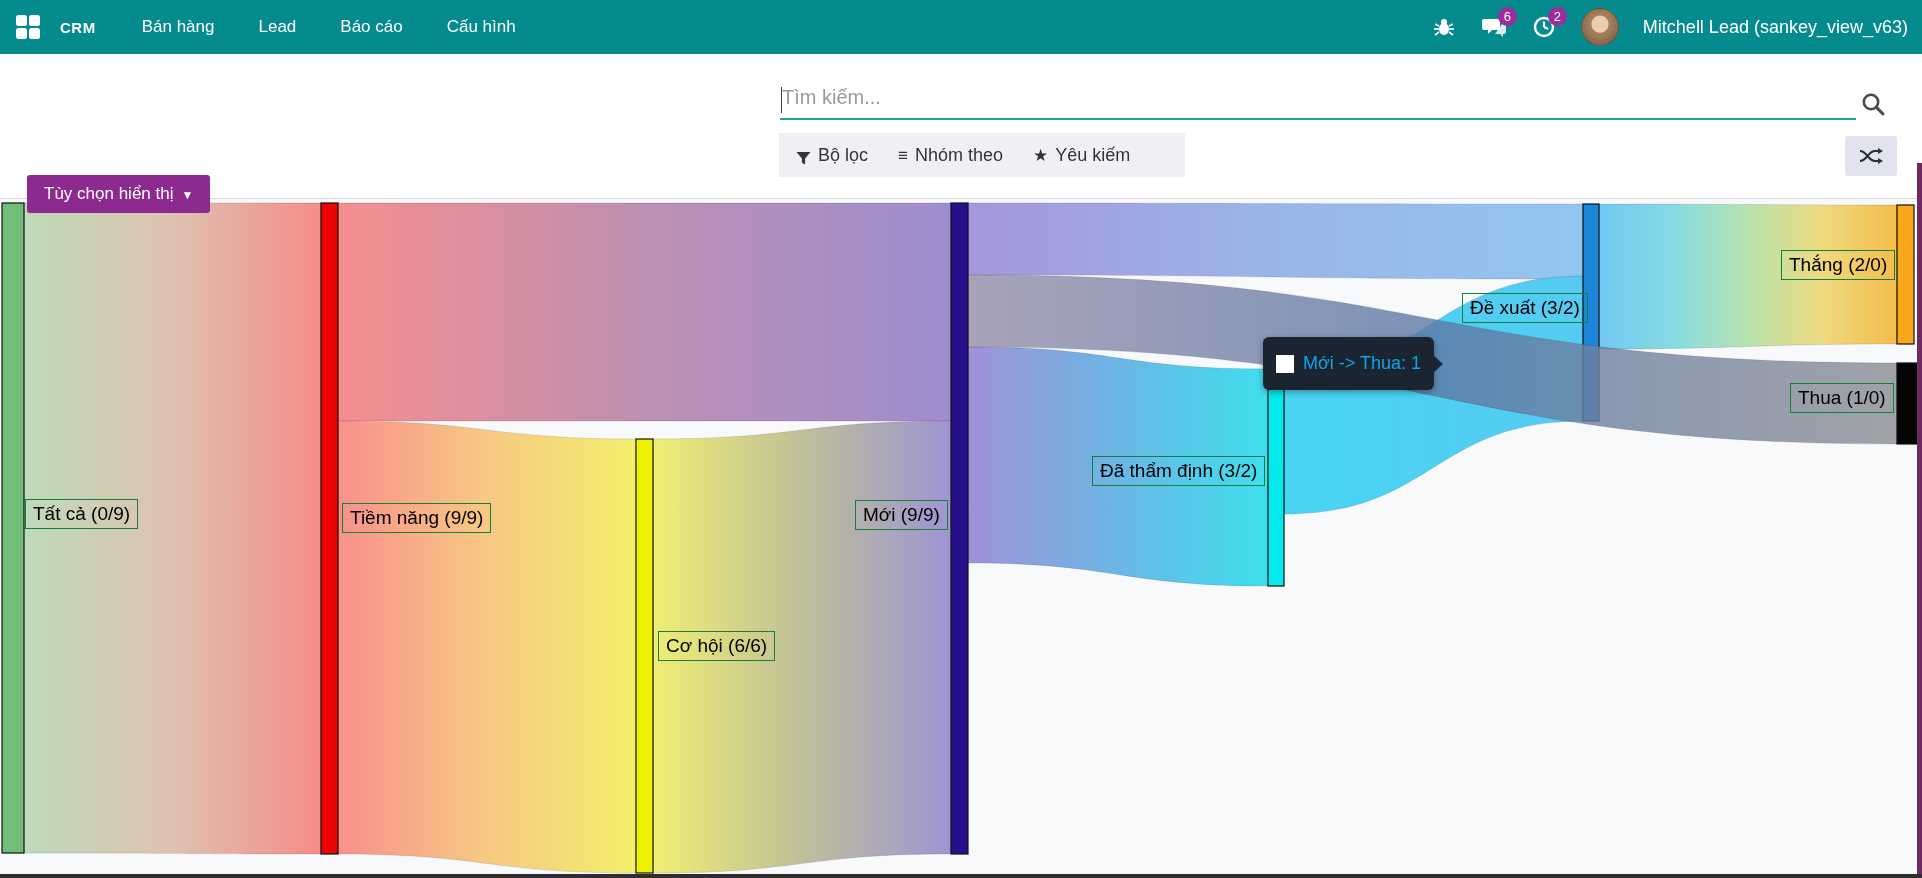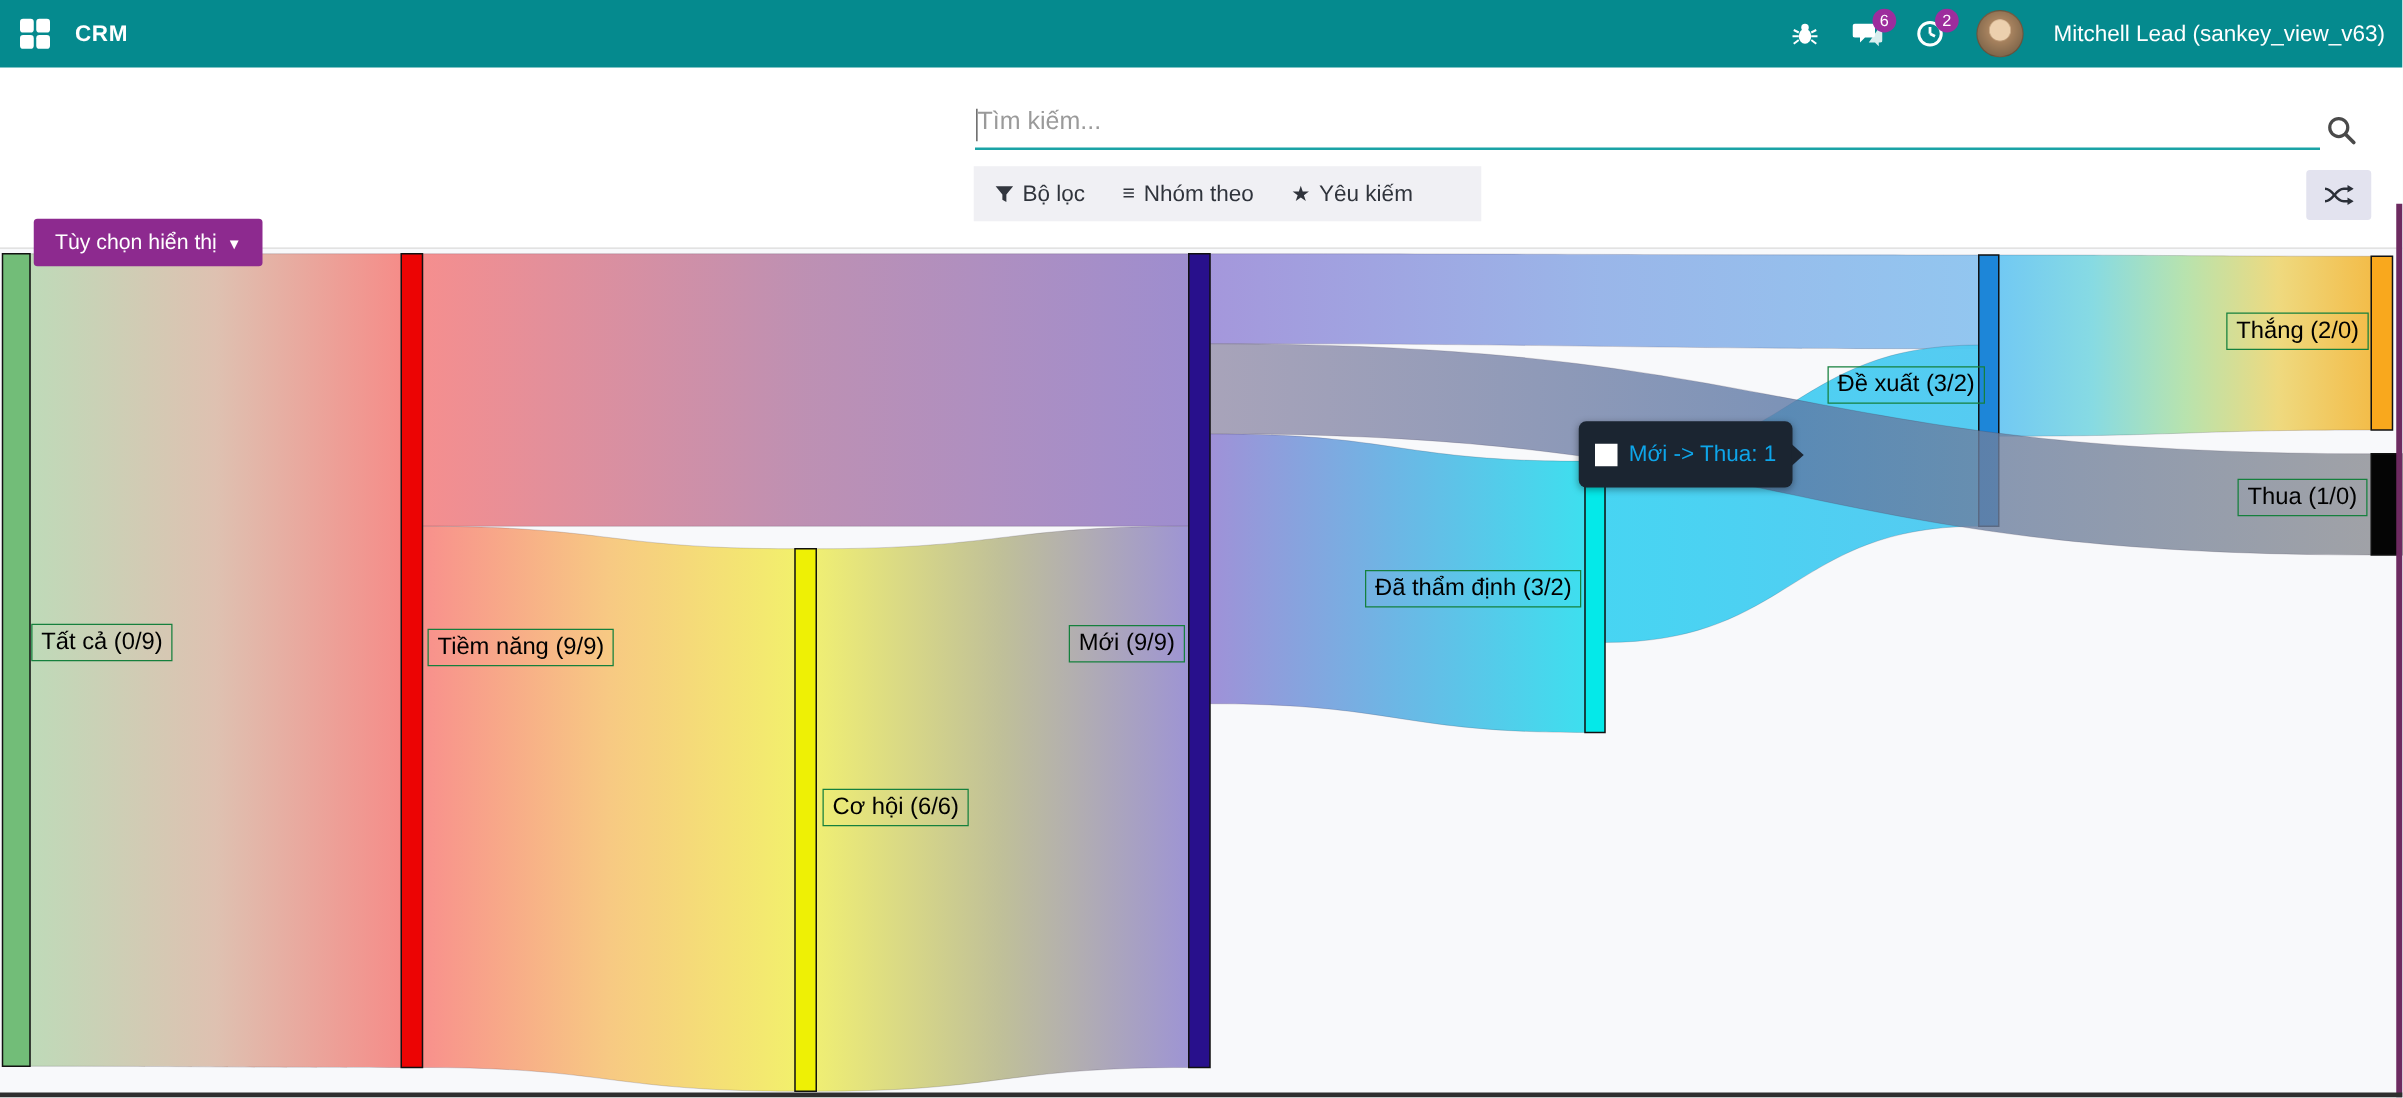--- a/index.html
+++ b/index.html
@@ -5,21 +5,21 @@
   * { margin:0; padding:0; box-sizing:border-box; }
   html,body { width:1922px; height:878px; }
   body { position:relative; overflow:hidden; background:#fff; font-family:"Liberation Sans", sans-serif; }
 
   
   .topbar { position:absolute; top:0; left:0; width:1922px; height:54px; background:#058a8e;
             display:flex; align-items:center; color:#fff; z-index:20; }
   .apps-grid { margin-left:16px; width:24px; height:24px; display:grid;
                grid-template-columns:11px 11px; grid-template-rows:11px 11px; gap:2px; cursor:pointer; }
   .apps-grid span { background:#fff; border-radius:2.5px; }
-  .brand { font-size:18px; font-weight:bold; margin-left:20px; letter-spacing:.5px; }
+  .brand { font-size:15px; font-weight:bold; margin-left:20px; letter-spacing:.5px; }
   .menu { display:flex; margin-left:44px; gap:40px; font-size:17px; }
   .menu-item { cursor:pointer; padding:4px 2px; }
   .tb-right { margin-left:auto; display:flex; align-items:center; gap:24px; padding-right:14px; }
   .tb-icon { position:relative; width:26px; height:26px; display:flex; align-items:center; justify-content:center; cursor:pointer; }
   .badge { position:absolute; top:-7px; right:-10px; min-width:19px; height:19px; border-radius:10px;
            background:#9d2d9d; color:#fff; font-size:13px; line-height:19px; text-align:center; padding:0 4px; }
   .avatar { width:38px; height:38px; border-radius:50%;
             background:radial-gradient(circle at 50% 42%, #ecd0ae 30%, #a8835f 32%, #6e5a42 95%); border:1px solid rgba(0,0,0,.2); }
   .user-name { font-size:18px; white-space:nowrap; cursor:pointer; }
 
@@ -34,21 +34,21 @@
   .search-wrap { position:absolute; left:780px; top:24px; width:1076px; }
   .search-input { width:1076px; border:none; border-bottom:2px solid #1aa3a6; outline:none;
                   font-size:20px; padding:8px 2px 9px 2px; color:#333; background:transparent;
                   font-family:"Liberation Sans", sans-serif; }
   .search-input::placeholder { color:#9a9a9a; }
   .text-caret { position:absolute; left:1px; top:9px; width:1px; height:26px; background:#444; }
   .search-icon-btn { position:absolute; left:1858px; top:36px; width:30px; height:30px;
                      background:transparent; border:none; cursor:pointer; }
   .filter-bar { position:absolute; left:779px; top:79px; width:406px; height:44px; background:#f0f0f4;
                 display:flex; align-items:center; gap:30px; padding:0 17px; }
-  .filter-item { display:flex; align-items:center; gap:7px; font-size:18px; color:#30343c; cursor:pointer; white-space:nowrap; }
+  .filter-item { display:flex; align-items:flex-end; gap:7px; font-size:18px; color:#30343c; cursor:pointer; white-space:nowrap; }
   .filter-item .glyph { font-size:17px; }
   .shuffle-btn { position:absolute; left:1845px; top:82px; width:52px; height:40px; background:#e3e3ef;
                  border:none; border-radius:3px; cursor:pointer; display:flex; align-items:center; justify-content:center; }
 
   
   .sankey { position:absolute; top:199px; left:0; width:1922px; height:679px; background:#f8f9fb; }
   .node-label { position:absolute; border:1px solid #15803d; padding:3px 7px; font-size:19px; color:#000;
                 white-space:nowrap; z-index:5; background:transparent; }
   .sankey-tooltip { position:absolute; z-index:9; background:#1b2531; color:#0ea5e9; border-radius:6px;
                     display:flex; align-items:center; gap:9px; padding:16px 13px; font-size:18px;
@@ -64,20 +64,26 @@
 <body>
 
 <header class="topbar">
   <div class="apps-grid">
     <span></span>
       <span></span>
       <span></span>
       <span></span>
   </div>
   <div class="brand">CRM</div>
+  <nav class="menu">
+    <span class="menu-item">Bán hàng</span>
+    <span class="menu-item">Lead</span>
+    <span class="menu-item">Báo cáo</span>
+    <span class="menu-item">Cấu hình</span>
+  </nav>
   <div class="tb-right">
     <div class="tb-icon">
       <svg width="22" height="22" viewBox="0 0 22 22">
         <ellipse cx="11" cy="13" rx="5" ry="6" fill="#fff"></ellipse>
         <circle cx="11" cy="6" r="3" fill="#fff"></circle>
         <g stroke="#fff" stroke-width="1.6">
           <line x1="6" y1="10" x2="2" y2="8"></line>
             <line x1="6" y1="13" x2="1" y2="13"></line>
             <line x1="6" y1="16" x2="2" y2="19"></line>
           <line x1="16" y1="10" x2="20" y2="8"></line>

